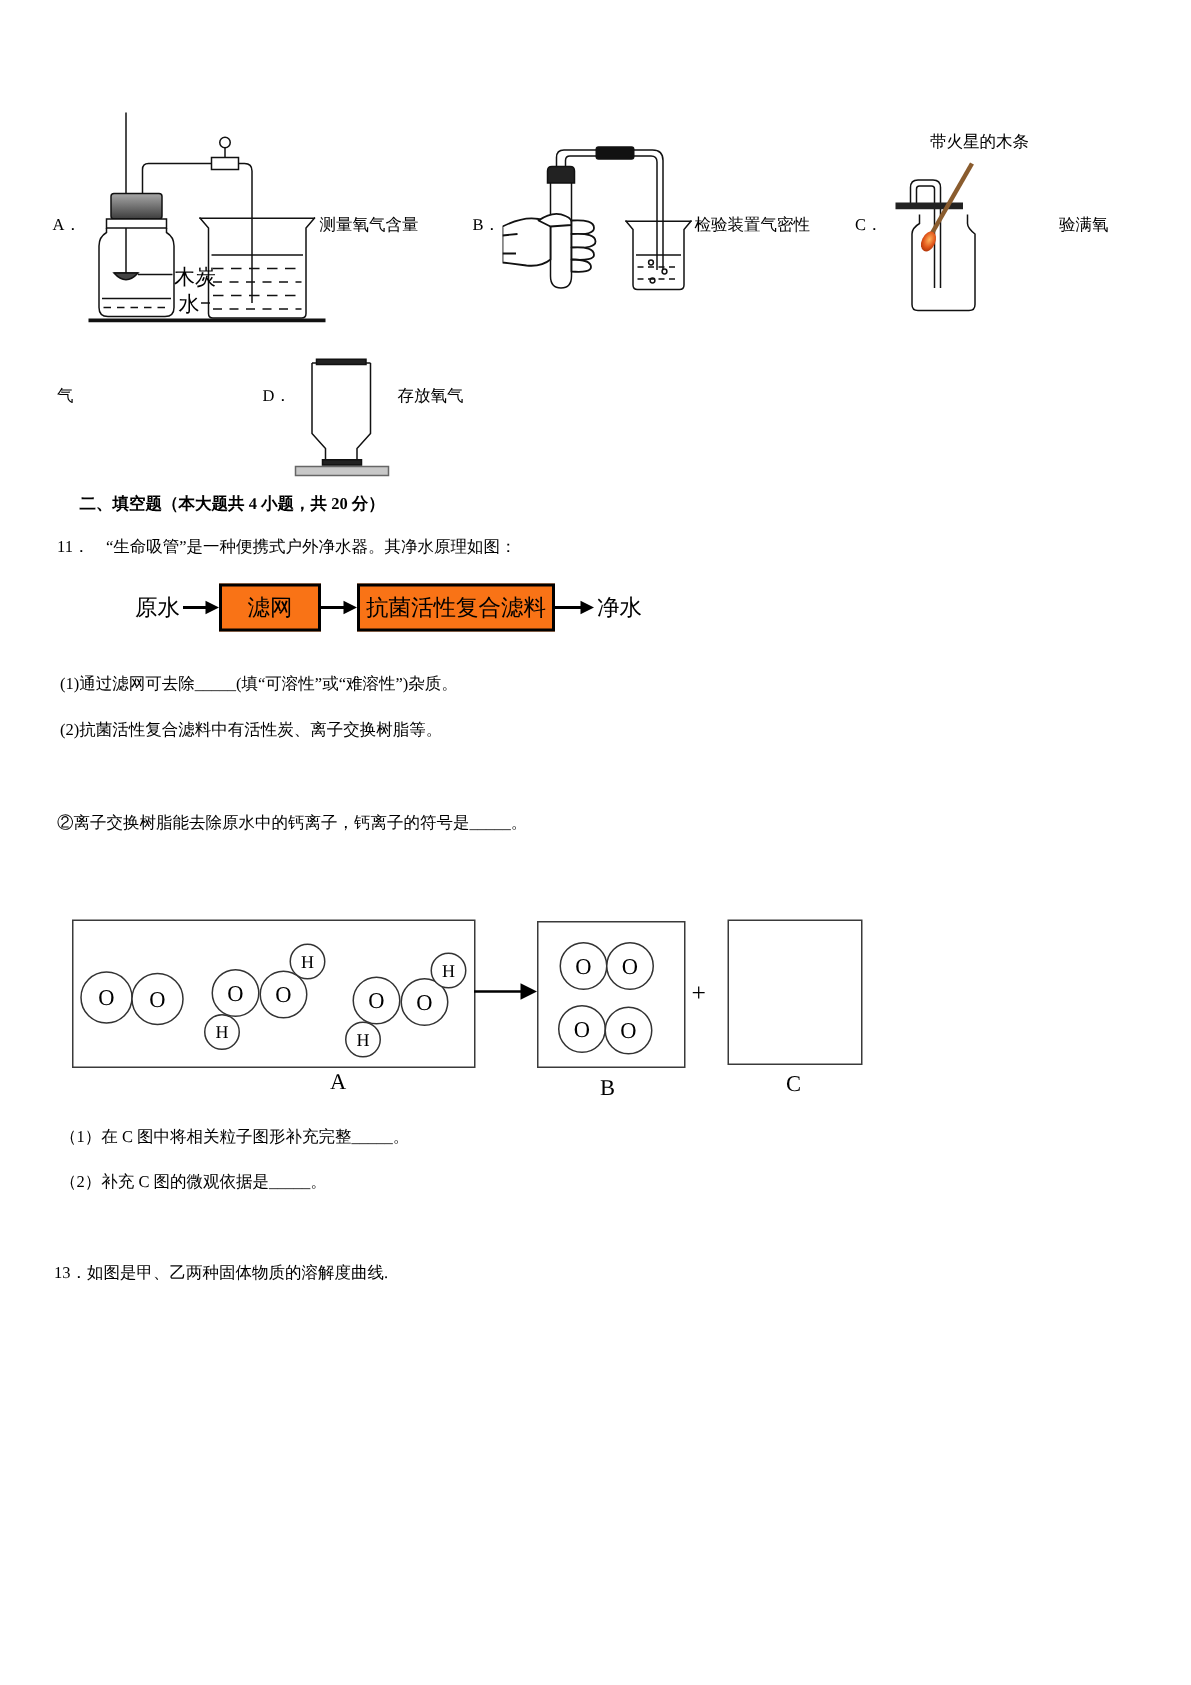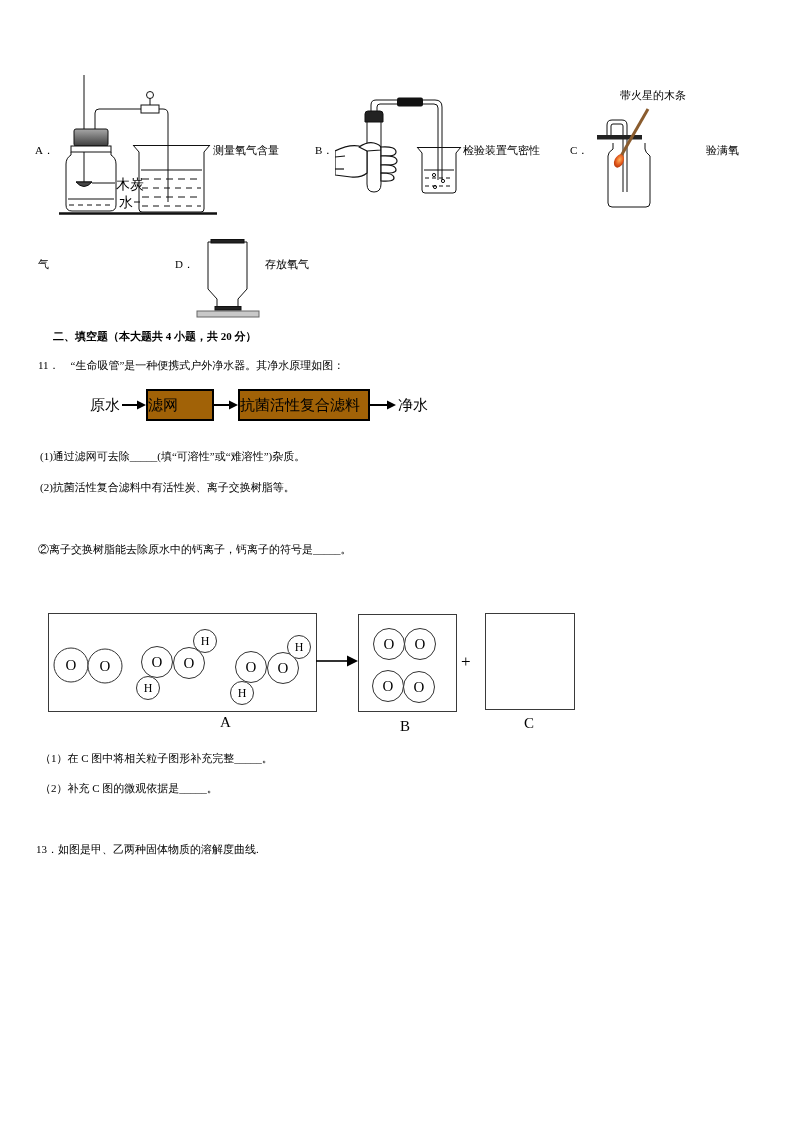--- a/index.html
+++ b/index.html
@@ -3,22 +3,22 @@
 <meta charset="utf-8">
 <style>
   html,body{margin:0;padding:0;background:#fff;}
   #page{position:relative;width:794px;height:1123px;background:#ffffff;
         font-family:"Liberation Serif","DejaVu Serif",serif;color:#000;overflow:hidden;}
   .t{position:absolute;font-size:11px;line-height:18px;white-space:nowrap;color:#000;}
   .bold{font-weight:bold;margin-left:15px;}
   .app{position:absolute;}
   svg{display:block;}
   .flow{position:absolute;left:40px;top:389px;display:flex;align-items:center;margin-left:48px;}
-  .fbox{border:2px solid #000;height:28px;display:flex;align-items:center;justify-content:flex-start;
-        font-size:15px;background:#a16207;}
+  .fbox{border:2px solid #000;height:28px;display:flex;align-items:center;justify-content:center;
+        font-size:15px;background:#f97316;}
   .fbox.small{width:64px;}
   .fbox.big{width:128px;}
   .ftxt{font-size:15px;margin:0 2px;}
   .mbox{position:absolute;border:1px solid #3a3a3a;background:#fff;}
   .mlabel{position:absolute;font-size:15px;font-family:"Liberation Serif",serif;}
   .plus{position:absolute;font-size:17px;font-family:"Liberation Serif",serif;}
 </style>
 </head>
 <body>
 

